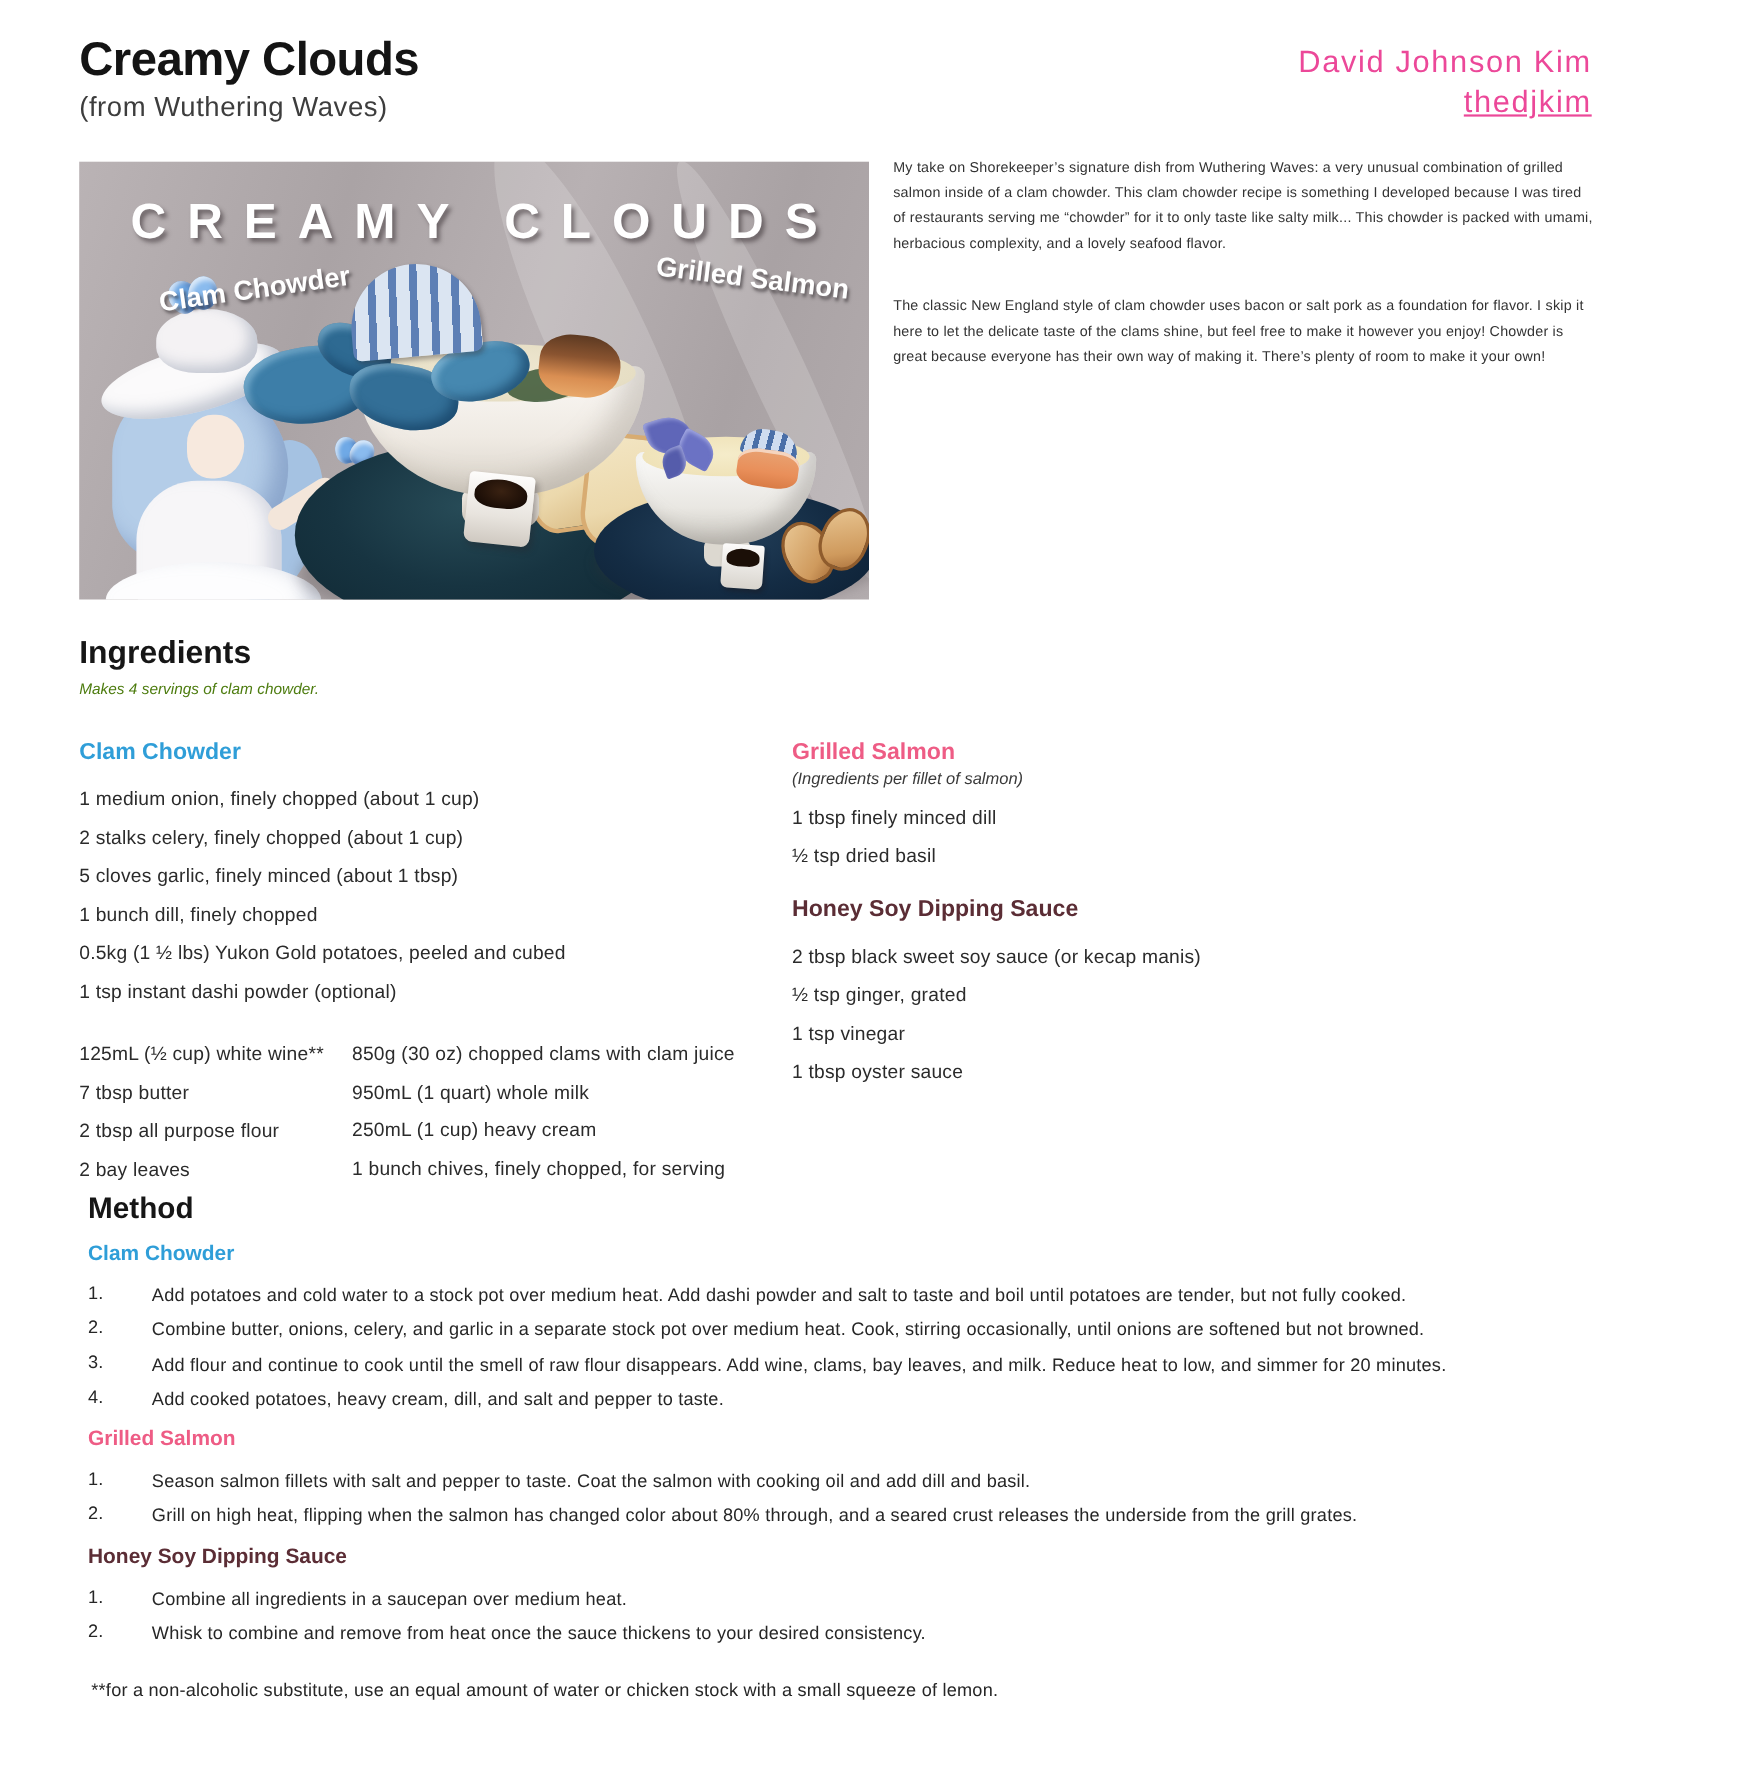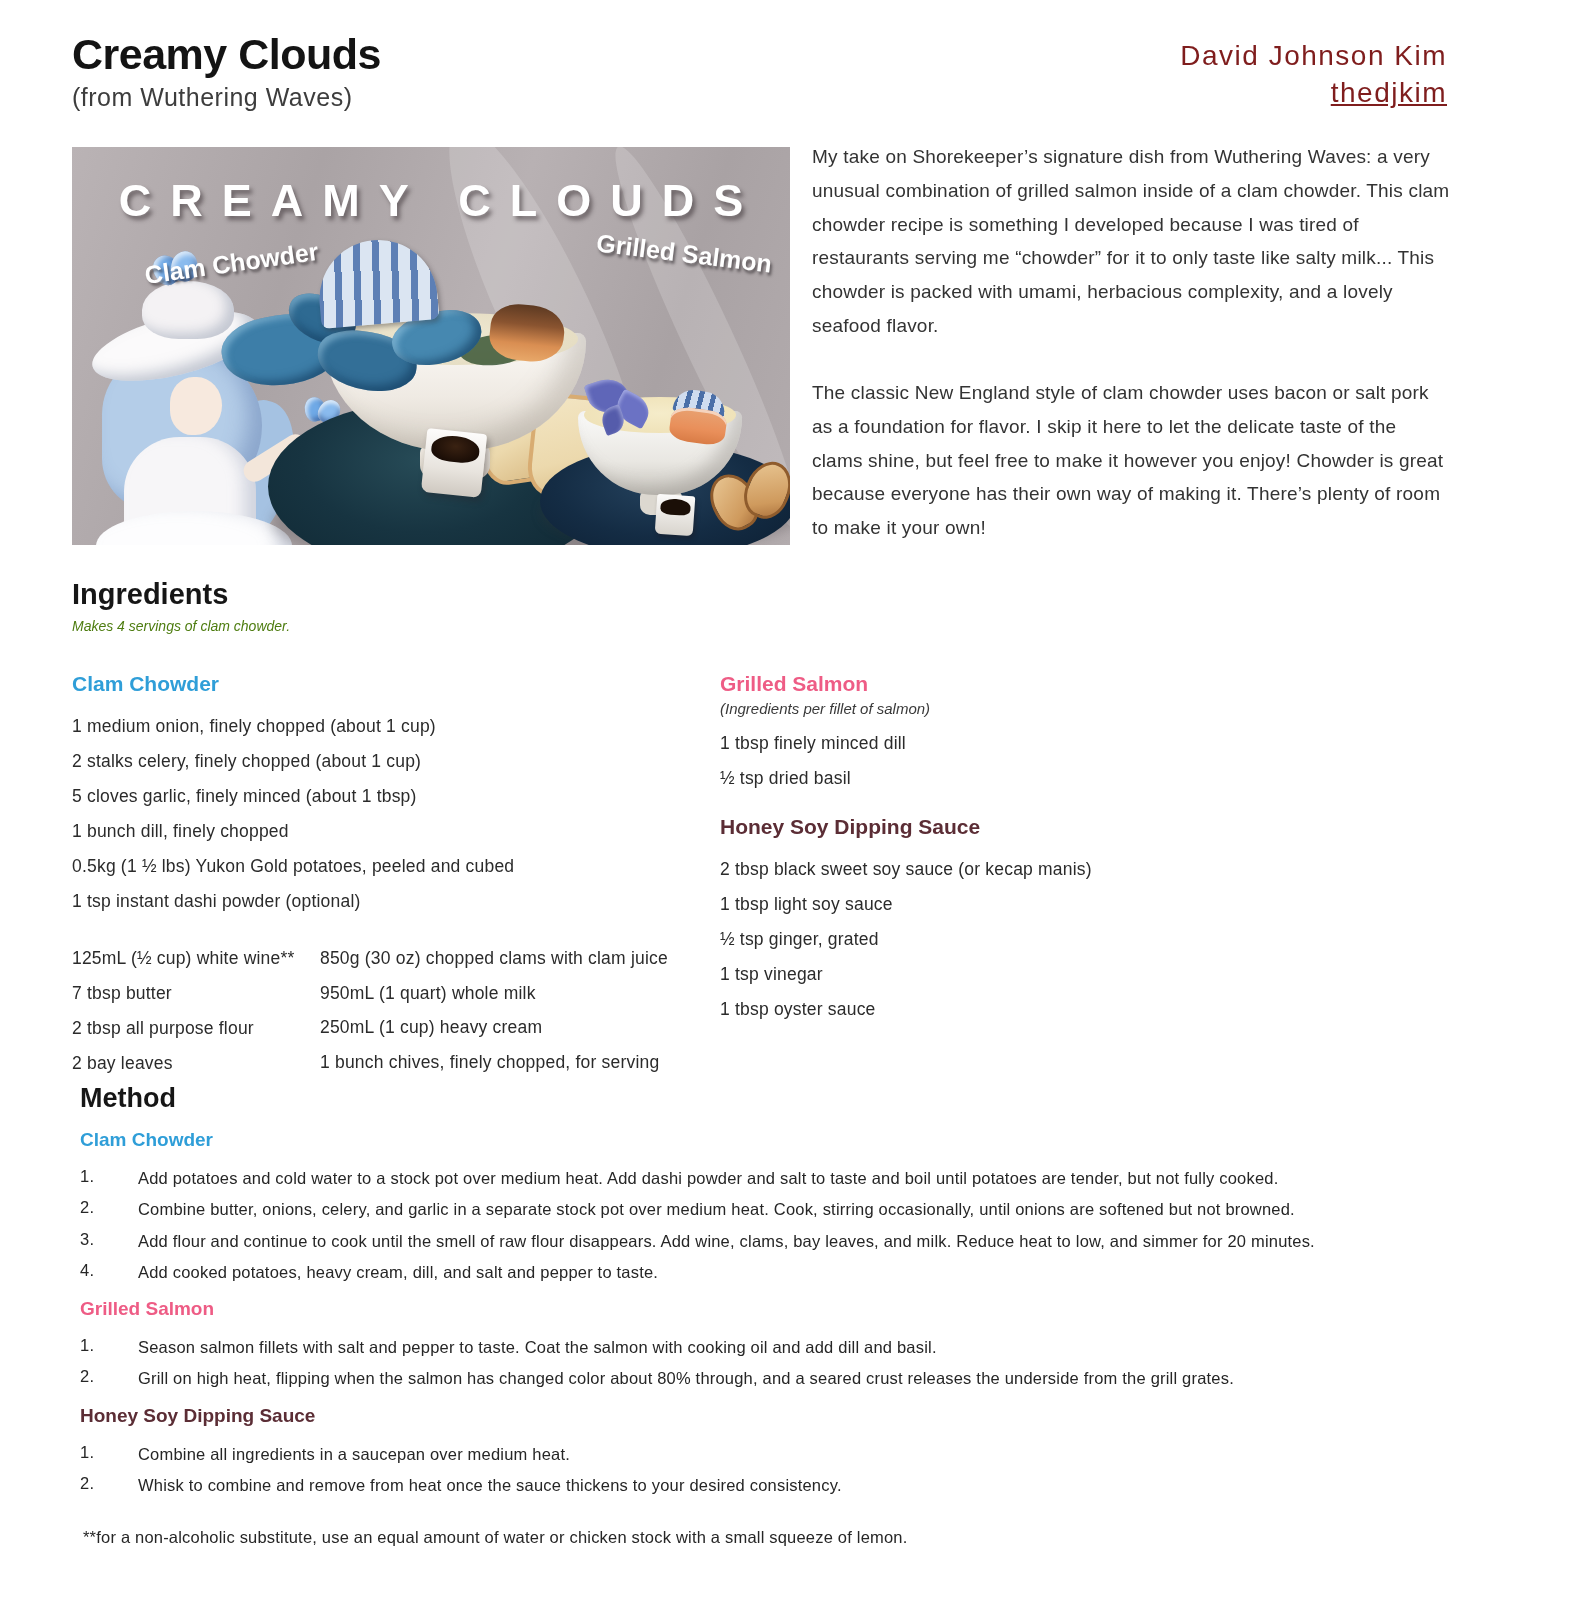--- a/index.html
+++ b/index.html
@@ -4,21 +4,21 @@
 <style>
   * { margin:0; padding:0; box-sizing:border-box; }
   html,body { background:#ffffff; }
   body { font-family:"Liberation Sans","DejaVu Sans",sans-serif; color:#2e2e2e; }
   .page { position:relative; width:1587px; height:1614px; background:#ffffff; overflow:hidden; }
 
   
   .title-block { position:absolute; left:72px; top:30px; }
   .page-title { font-size:43px; font-weight:700; color:#141414; letter-spacing:-0.5px; }
   .page-subtitle { font-size:25px; color:#3d3d3d; margin-top:4px; letter-spacing:0.5px; }
-  .author-block { position:absolute; right:140px; top:40px; text-align:right; color:#7f1d1d; }
+  .author-block { position:absolute; right:140px; top:40px; text-align:right; color:#ec4899; }
   .author-name { font-size:28px; letter-spacing:1.5px; }
   .author-handle { font-size:28px; letter-spacing:1.5px; margin-top:5px;text-decoration:underline; }
 
   
   .hero { position:absolute; left:72px; top:147px; width:718px; height:398px; overflow:hidden;
           background:linear-gradient(108deg,#bab3b5 0%,#aaa3a5 30%,#b8b1b3 55%,#a9a2a4 78%,#b3acae 100%); }
   .hero-streak { position:absolute; background:rgba(255,255,255,0.18); transform:rotate(-25deg); border-radius:50%; }
   .hs1 { left:430px; top:-40px; width:90px; height:420px; }
   .hs2 { left:610px; top:-20px; width:50px; height:420px; }
   .hero-title { position:absolute; left:0; top:28px; width:100%; text-align:center; color:#ffffff;
@@ -87,21 +87,21 @@
   .mini-salmon { position:absolute; left:598px; top:262px; width:56px; height:34px; background:linear-gradient(180deg,#e8a272 0%,#e98f5a 60%,#d97c46 100%); border-radius:35%; transform:rotate(8deg); box-shadow:inset 0 3px 0 rgba(255,255,255,0.55); }
   .mini-shellbit { position:absolute; left:602px; top:244px; width:52px; height:24px; background:repeating-linear-gradient(95deg,#4a6fa8 0 5px,#cfdcef 5px 12px); border-radius:26px 26px 4px 4px; transform:rotate(10deg); }
   .mini-cup { position:absolute; left:584px; top:348px; width:38px; height:40px; background:linear-gradient(180deg,#fcfbfa,#d8d4cd); border-radius:3px 3px 6px 6px; transform:rotate(4deg); box-shadow:2px 3px 4px rgba(30,25,30,0.4); }
   .mini-cup .sauce { position:absolute; left:4px; top:4px; width:30px; height:16px; background:#1b0f07; border-radius:50% 50% 35% 35%; }
   .butterfly-bread { position:absolute; left:640px; top:312px; width:84px; height:86px; }
   .bb-wing { position:absolute; width:44px; height:58px; background:linear-gradient(150deg,#e9c794 0%,#cf9a5d 70%,#a96f3a 100%); border:3px solid #8f5c2d; border-radius:50% 50% 45% 45%; }
   .bbw1 { left:0; top:14px; transform:rotate(-28deg); }
   .bbw2 { left:34px; top:2px; transform:rotate(22deg); }
 
   
-  .intro { position:absolute; left:812px; top:140px; width:638px; font-size:19px; line-height:1.78; color:#333333; letter-spacing:0.2px; }
+  .intro { position:absolute; left:812px; top:140px; width:638px; font-size:13px; line-height:1.78; color:#333333; letter-spacing:0.2px; }
   .intro p + p { margin-top:33px; }
 
   
   .ingredients { position:absolute; left:72px; top:578px; width:1380px; }
   .ing-heading { font-size:29px; font-weight:700; color:#161616; }
   .ing-note { font-size:14px; font-style:italic; color:#4d7c0f; margin-top:7px; }
   .ing-columns { display:flex; margin-top:38px; }
   .ing-col-left { width:648px; }
   .ing-col-right { width:640px; }
   .col-heading { font-size:21px; font-weight:700; margin-bottom:20px; }
@@ -245,21 +245,20 @@
       <div class="ing-col-right">
         <div class="col-heading" style="color: rgb(238, 92, 133);">Grilled Salmon</div>
         <div class="gs-note">(Ingredients per fillet of salmon)</div>
         <ul class="ing-list">
           <li>1 tbsp finely minced dill</li>
           <li>½ tsp dried basil</li>
         </ul>
         <div class="col-heading hs-heading" style="color: rgb(91, 45, 53);">Honey Soy Dipping Sauce</div>
         <ul class="ing-list">
           <li>2 tbsp black sweet soy sauce (or kecap manis)</li>
-          <li>1 tbsp light soy sauce</li>
           <li>½ tsp ginger, grated</li>
           <li>1 tsp vinegar</li>
           <li>1 tbsp oyster sauce</li>
         </ul>
       </div>
     </div>
   </section>
 
   <section class="method">
     <div class="method-heading">Method</div>

